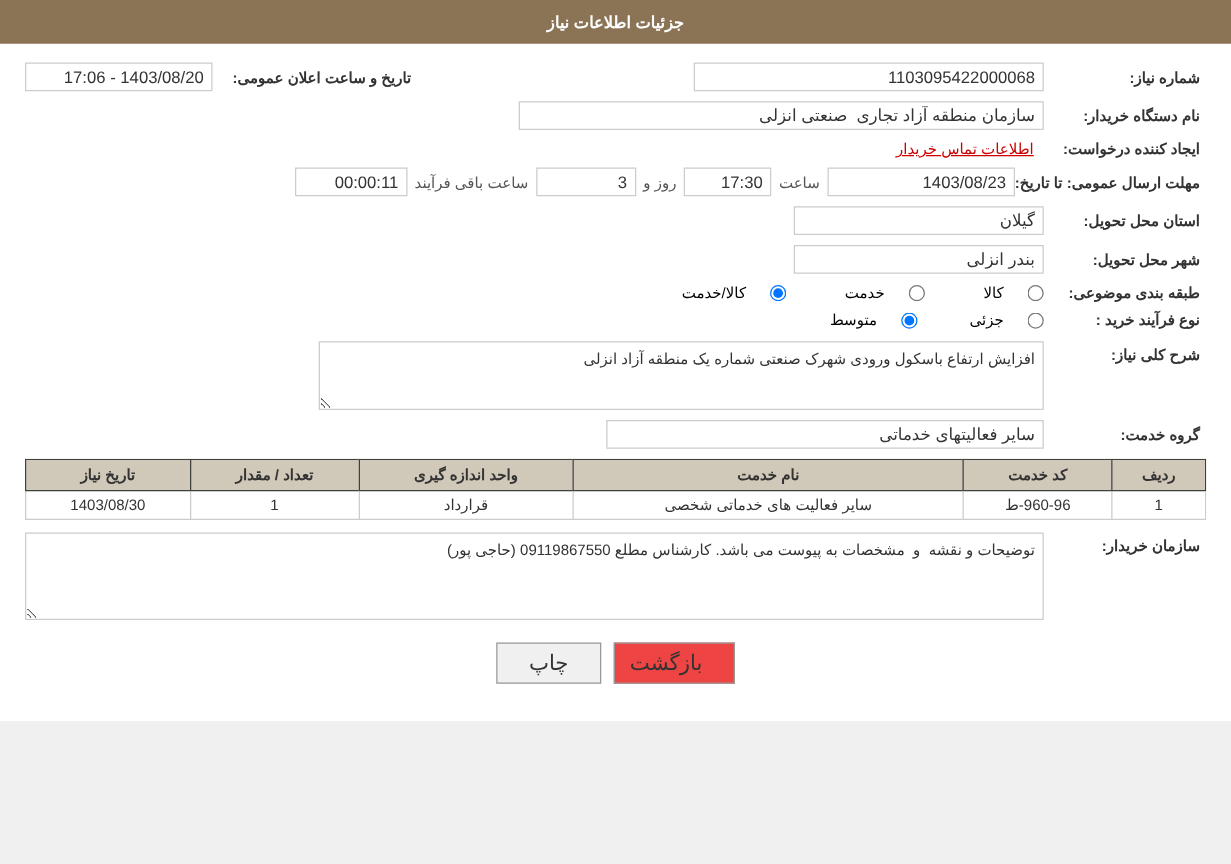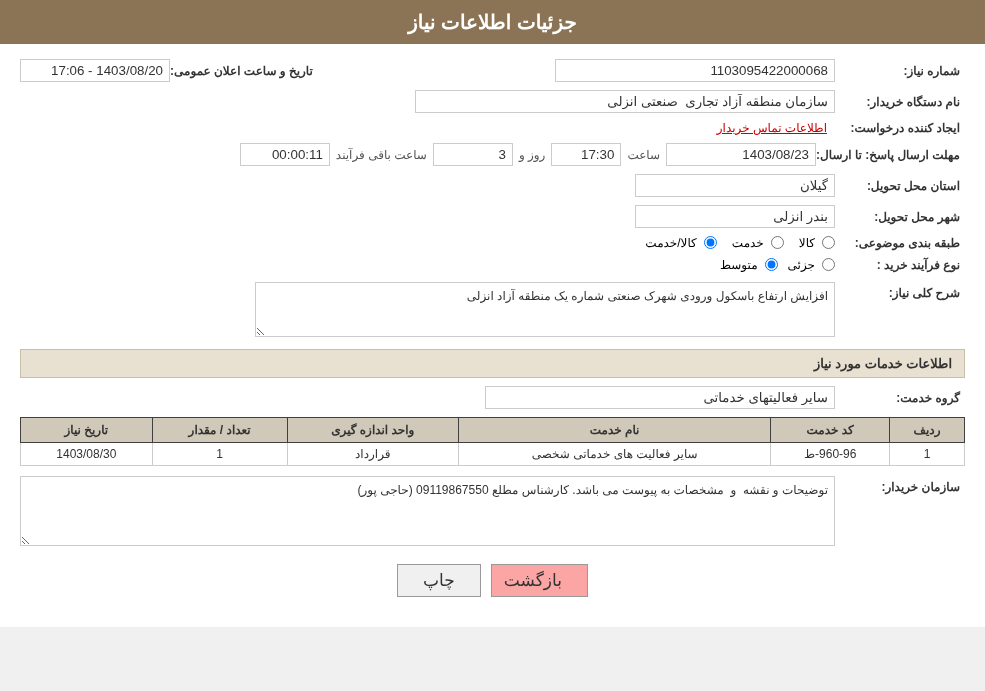--- a/index.html
+++ b/index.html
@@ -12,21 +12,21 @@
     .page-wrapper {
       max-width: 985px;
       margin: 0 auto;
       background: #fff;
     }
     .header-bar {
       background: #8B7355;
       color: #fff;
       text-align: center;
       padding: 10px 15px;
-      font-size: 20px;
+      font-size: 13px;
       font-weight: bold;
     }
     .content-area {
       padding: 15px 20px;
     }
     .row-field {
       display: flex;
       align-items: center;
       margin-bottom: 8px;
       flex-direction: row;
@@ -61,22 +61,23 @@
       color: #333;
       margin-right: 5px;
     }
     .radio-group {
       display: flex;
       gap: 15px;
       align-items: center;
     }
     .radio-item {
       display: flex;
-      align-items: flex-start;
-      gap: 7px;
+      align-items: flex-end;
+      gap: 19px;
+      margin-left: 32px;
     }
     .radio-item input { margin: 0; }
     .purchase-type-row {
       display: flex;
       align-items: center;
       gap: 10px;
       flex-wrap: wrap;
     }
     .purchase-note {
       color: #333;
@@ -166,21 +167,21 @@
       cursor: pointer;
       font-family: Tahoma, Arial, sans-serif;
       font-size: 17px;
       background: #e8e8e8;
       color: #333;
     }
     .btn-print {
       background: #f0f0f0;
     }
     .btn-back {
-      background: #fca5a5;
+      background: #ef4444;
       padding-left: 12px;
     }
     .inline-label {
       color: #555;
       margin: 0 4px;
     }
   </style>
 </head>
 <body>
 
@@ -189,36 +190,36 @@
   <div class="header-bar">
     <span>جزئیات اطلاعات نیاز</span>
   </div>
 
   <div class="content-area">
 
     <div class="row-field">
       <span class="label-right">شماره نیاز:</span>
       <input class="input-field input-wide" type="text" readonly="" value="1103095422000068" style="">
       <span style="flex:1;"></span>
-      <span class="label-right" style="min-width:180px;text-align:left;">تاریخ و ساعت اعلان عمومی:</span>
+      <span class="label-right" style="min-width:180px;text-align:center;">تاریخ و ساعت اعلان عمومی:</span>
       <input class="input-field input-date" type="text" readonly="" value="1403/08/20 - 17:06" style="">
     </div>
 
     <div class="row-field">
       <span class="label-right">نام دستگاه خریدار:</span>
       <input class="input-field" type="text" readonly="" style="width: 420px;" value="سازمان منطقه آزاد تجاری  صنعتی انزلی">
     </div>
 
     <div class="row-field">
       <span class="label-right">ایجاد کننده درخواست:</span>
       <span class="info-link">اطلاعات تماس خریدار</span>
     </div>
 
     <div class="row-field">
-      <span class="label-right">مهلت ارسال پاسخ: تا ارسال:</span>
+      <span class="label-right">مهلت ارسال عمومی: تا تاریخ:</span>
       <input class="input-field input-date" type="text" readonly="" value="1403/08/23" style="">
       <span class="inline-label" style="margin:0 6px;">ساعت</span>
       <input class="input-field input-time" type="text" readonly="" value="17:30" style="">
       <span class="inline-label" style="margin:0 6px;">روز و</span>
       <input class="input-field input-small" type="text" readonly="" value="3" style="">
       <span class="inline-label" style="margin:0 6px;">ساعت باقی فرآیند</span>
       <input class="input-field input-timer" type="text" readonly="" value="00:00:11" style="">
     </div>
 
     <div class="row-field">
@@ -261,21 +262,20 @@
           <span>متوسط</span>
         </div>
       </div>
     </div>
 
     <div class="row-field" style="align-items:flex-start; margin-top:10px;">
       <span class="label-right" style="padding-top:4px;">شرح کلی نیاز:</span>
       <textarea class="textarea-field" style="">افزایش ارتفاع باسکول ورودی شهرک صنعتی شماره یک منطقه آزاد انزلی</textarea>
     </div>
 
-    <div class="section-header">اطلاعات خدمات مورد نیاز</div>
 
     <div class="row-field">
       <span class="label-right">گروه خدمت:</span>
       <input class="input-field" type="text" readonly="" style="width: 350px;" value="سایر فعالیتهای خدماتی">
     </div>
 
     <div class="table-container">
       <table class="data-table">
         <thead>
           <tr>

